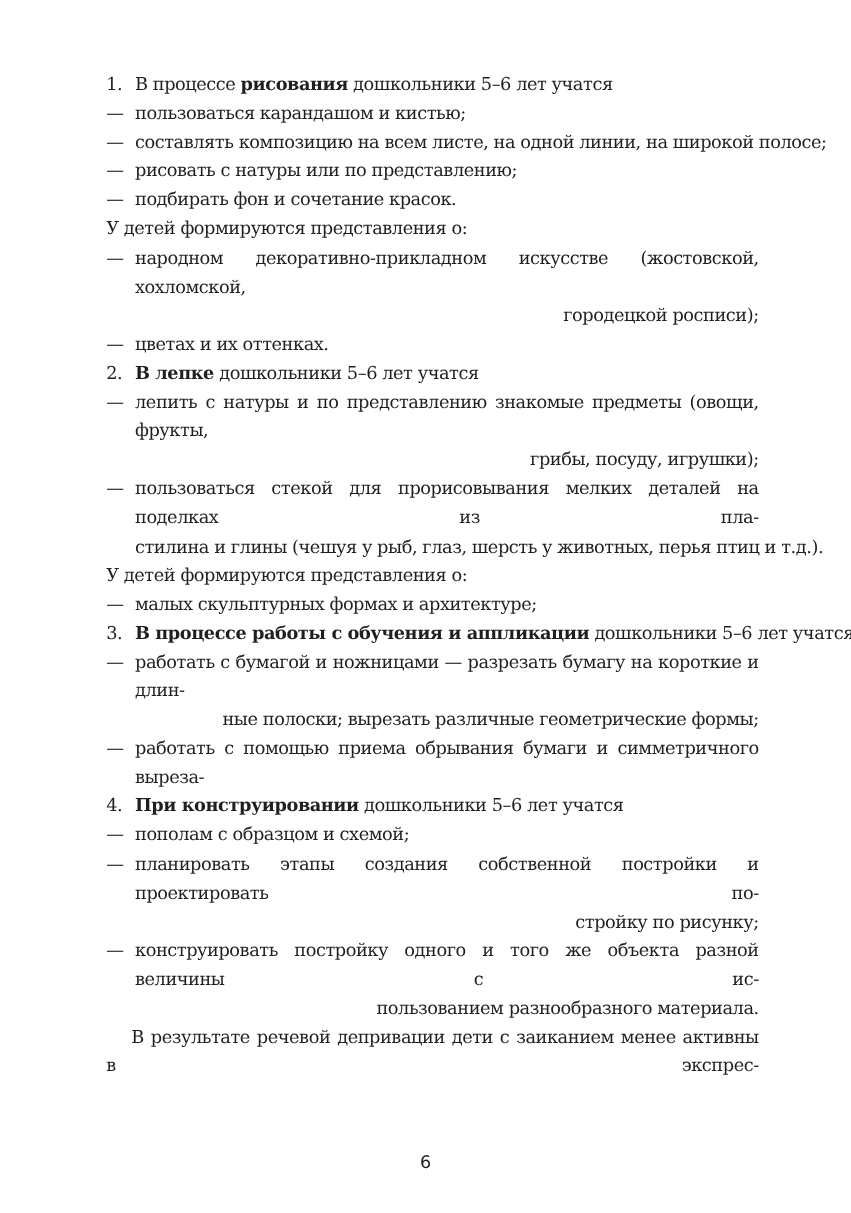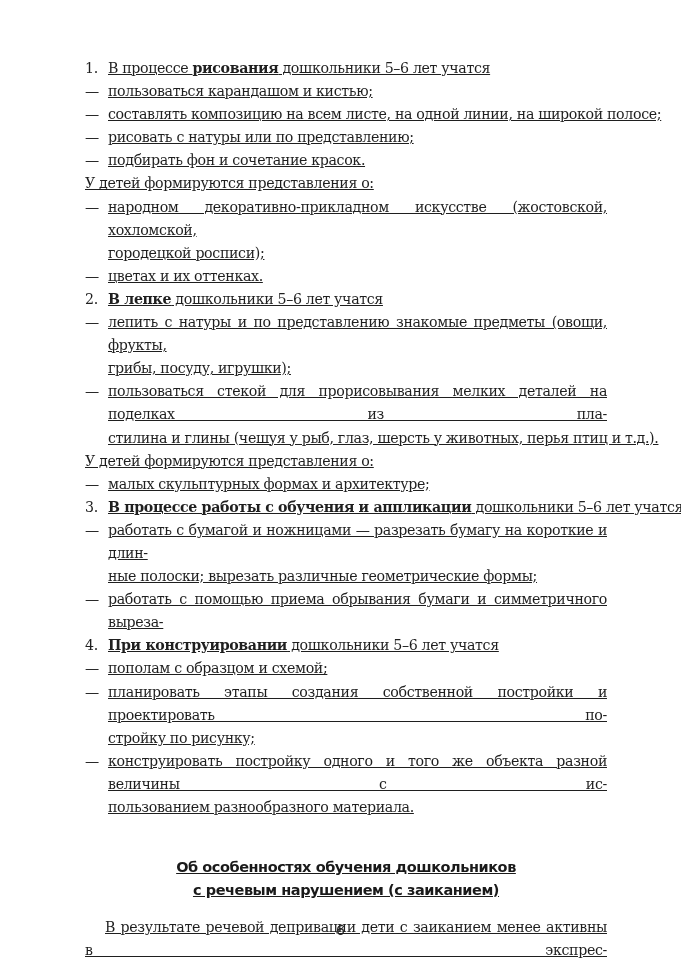--- a/index.html
+++ b/index.html
@@ -3,25 +3,25 @@
 <meta charset="utf-8">
 <style>
   html, body { margin: 0; padding: 0; background: #ffffff; }
   body { width: 681px; height: 970px; position: relative; overflow: hidden; }
   .page {
     position: absolute; left: 85px; top: 57px; width: 522px;
     font-family: "DejaVu Serif", "Liberation Serif", serif;
     font-size: 14.2px; line-height: 23.1px; color: #1f1f1f;
     letter-spacing: -0.35px;
   }
-  .line { display: block; white-space: nowrap; text-decoration: underline; }
+  .line { display: block; white-space: nowrap; }
   .just { text-align: justify; text-align-last: justify; white-space: normal; }
   .dash { position: relative; padding-left: 23px; }
   .dash::before { content: "\2014"; position: absolute; left: 0; top: 0; }
-  .cont { padding-left: 23px; }
+  .cont { padding-left: 23px; text-align: right; }
   .num { display: inline-block; width: 23px; }
   b { font-weight: bold; }
   .heading {
     font-family: "DejaVu Sans", "Liberation Sans", sans-serif;
     font-weight: bold; font-size: 14.5px; line-height: 23px;
     text-align: center; margin-top: 37px; margin-bottom: 14px;
     letter-spacing: -0.45px; color: #1a1a1a;
   }
   .indent { text-indent: 20px; }
   .pagenum {
@@ -66,24 +66,20 @@
 
   <div>
     <span class="line"><span class="num">4.</span><b>При конструировании</b><span> дошкольники 5–6 лет учатся</span></span>
     <span class="line dash">пополам с образцом и схемой;</span>
     <span class="line dash just">планировать этапы создания собственной постройки и проектировать по-</span>
     <span class="line cont">стройку по рисунку;</span>
     <span class="line dash just">конструировать постройку одного и того же объекта разной величины с ис-</span>
     <span class="line cont">пользованием разнообразного материала.</span>
   </div>
 
-  <div class="heading">
-    <span class="line">Об особенностях обучения дошкольников</span>
-    <span class="line">с речевым нарушением (с заиканием)</span>
-  </div>
 
   <div>
     <span class="line just indent">В результате речевой депривации дети с заиканием менее активны в экспрес-</span>
 
   </div>
 </div>
 
 <div class="pagenum">6</div>
 
 </body></html>

